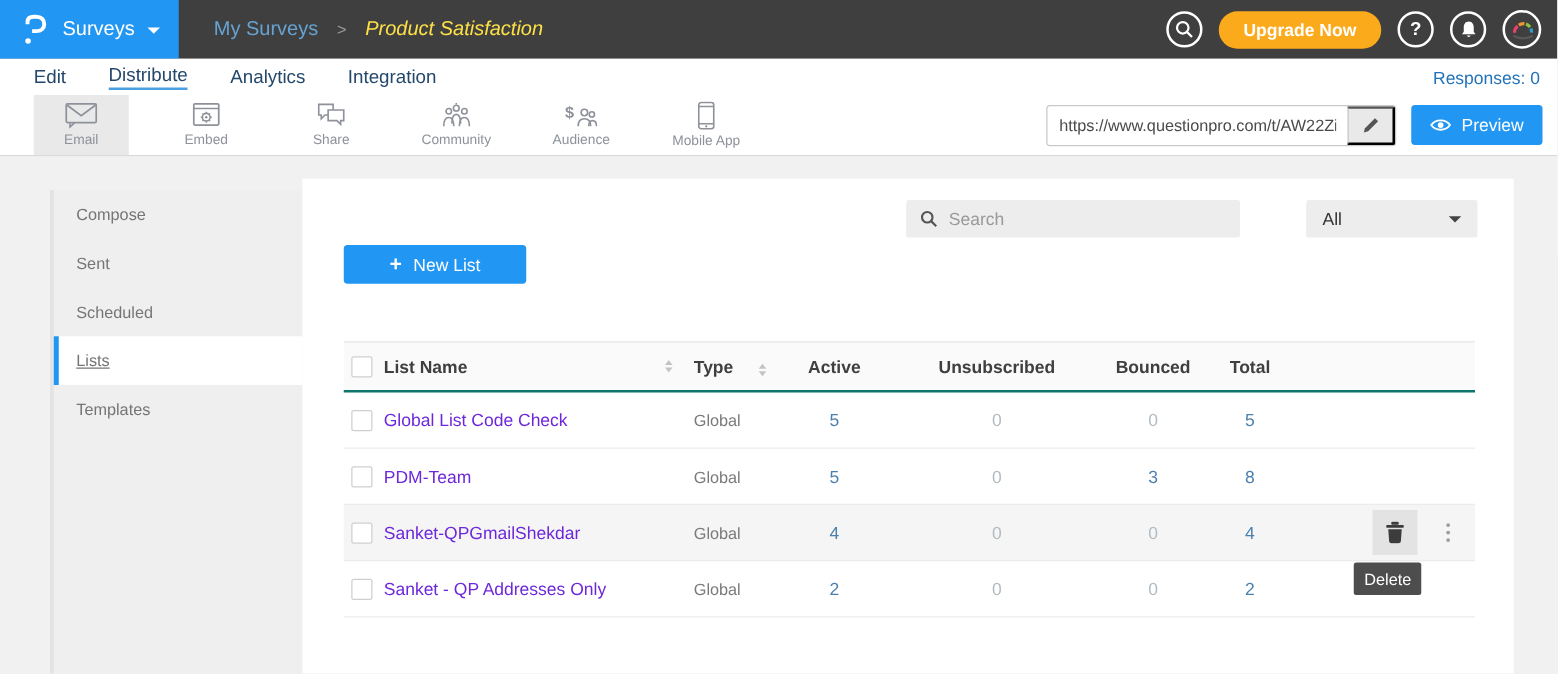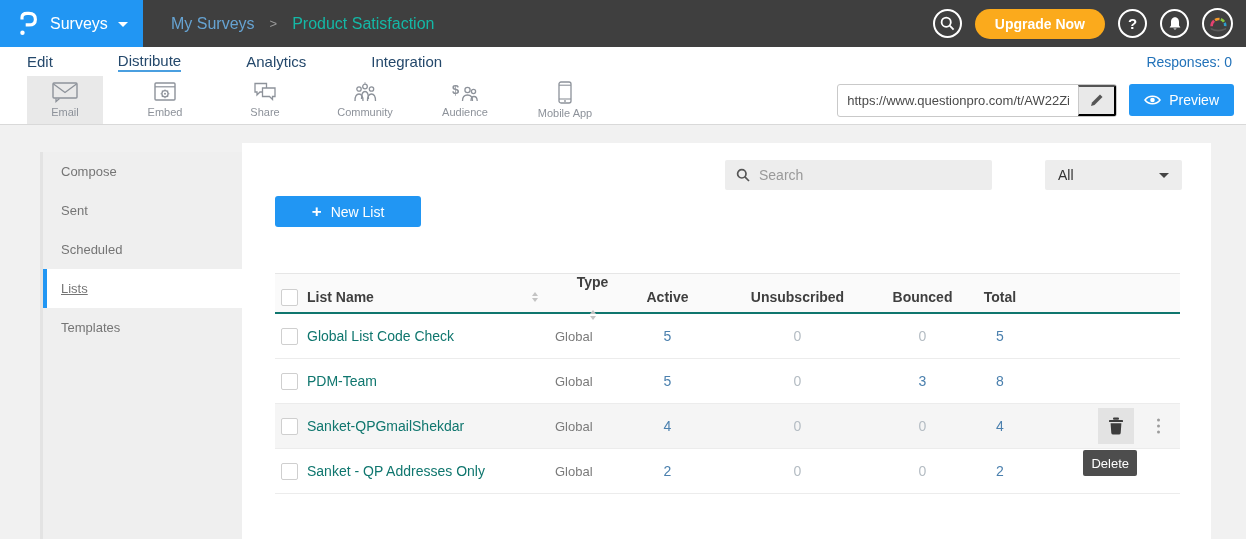--- a/index.html
+++ b/index.html
@@ -8,28 +8,28 @@
   #app { position:relative; width:1246px; height:539px; background:#f1f1f1; overflow:hidden; }
 
   
   .topbar { position:absolute; top:0; left:0; right:0; height:47px; background:#3f3f3f; display:flex; align-items:center; }
   .brand { width:143px; height:47px; background:#2196f3; display:flex; align-items:center; padding-left:16px; gap:10px; color:#fff; flex:none; cursor:pointer; }
   .brand-label { font-size:16px; }
   .caret-down { width:0; height:0; border-left:5px solid transparent; border-right:5px solid transparent; border-top:5px solid #fff; margin-top:2px; }
   .breadcrumb { display:flex; align-items:center; gap:15px; margin-left:28px; font-size:16px; }
   .bc-parent { color:#66a3d2; cursor:pointer; }
   .bc-sep { color:#9a9a9a; font-size:13px; }
-  .bc-current { color:#14b8a6; }
+  .bc-current { color:#fde047;font-style:italic; }
   .top-actions { margin-left:auto; display:flex; align-items:center; gap:13px; padding-right:13px; }
   .circle-btn { width:29px; height:29px; border:2px solid #fff; border-radius:50%; display:flex; align-items:center; justify-content:center; color:#fff; font-weight:bold; font-size:15px; background:transparent; cursor:pointer; flex:none; }
   .avatar-btn { width:31px; height:31px; border-width:2px; overflow:hidden; }
   .upgrade { height:30px; padding:0 20px; background:#fbaa1c; border:none; border-radius:15px; color:#fff; font-weight:bold; font-size:14px; cursor:pointer; }
 
   
-  .subnav { position:absolute; top:47px; left:0; right:0; height:29px; background:#fff; display:flex; align-items:center; padding:0 14px 0 27px;gap:31px; }
+  .subnav { position:absolute; top:47px; left:0; right:0; height:29px; background:#fff; display:flex; align-items:center; padding:0 14px 0 27px; }
   .subnav-item { font-size:15px; color:#24486b; margin-right:34px; cursor:pointer; padding-bottom:1px; }
   .subnav-item.active { border-bottom:2px solid #4a9fe0; }
   .responses { margin-left:auto; color:#2272b9; font-size:14px; }
 
   
   .toolbar { position:absolute; top:76px; left:0; right:0; height:49px; background:#fff; border-bottom:1px solid #d9d9d9; display:flex; align-items:stretch; padding-left:27px; }
   .channel { width:76px; margin-right:24px; display:flex; flex-direction:column; align-items:center; justify-content:center; gap:3px; color:#8d929a; font-size:11px; cursor:pointer; flex:none; }
   .channel.active { background:#e9e9e9; }
   .channel svg { color:#8d929a; }
   .toolbar-right { margin-left:auto; display:flex; align-items:center; gap:12px; padding-right:12px; }
@@ -56,27 +56,27 @@
   
   .listtable { position:absolute; left:33px; top:130px; width:905px; }
   .tgrid { display:grid; grid-template-columns:32px 233px 90px 75px 185px 65px 90px 1fr; align-items:center; }
   .thead { height:41px; background:#fafafa; border-top:1px solid #e6e6e6; border-bottom:2px solid #0f766e; font-size:14px; font-weight:bold; color:#3f3f3f; }
   .trow { height:45px; border-bottom:1px solid #ececec; font-size:14px; position:relative; }
   .trow.hovered { background:#f5f5f5; }
   .cb-cell { padding-left:6px; }
   .checkbox { display:block; width:17px; height:17px; border:1px solid #cfcfcf; border-radius:2px; background:#fff; cursor:pointer; }
   .th-name { display:flex; align-items:center; }
   .th-name .sort { margin-left:auto; margin-right:2px; }
-  .th-type { display:flex; align-items:center; padding-left:15px; gap:20px;flex-direction:column; }
+  .th-type { display:flex; align-items:flex-end; padding-left:15px; gap:20px; }
   .th-center { text-align:center; }
   .sort { display:inline-flex; flex-direction:column; gap:2px; cursor:pointer; }
   .sort i { display:block; width:0; height:0; border-left:3.5px solid transparent; border-right:3.5px solid transparent; }
   .sort .up { border-bottom:4px solid #c3c3c3; }
   .sort .down { border-top:4px solid #c3c3c3; }
-  .cell-name { color:#0f766e; cursor:pointer; }
+  .cell-name { color:#6d28d9; cursor:pointer; }
   .cell-type { padding-left:15px; color:#7a7a7a; font-size:13px; }
   .cell-num { text-align:center; color:#4b80ae; cursor:pointer; }
   .cell-num.zero { color:#b4bcc3; cursor:default; }
   .trash-btn { position:absolute; right:46px; top:4px; width:36px; height:36px; background:#e3e3e3; border:none; display:flex; align-items:center; justify-content:center; cursor:pointer; }
   .kebab { position:absolute; right:16px; top:50%; transform:translateY(-50%); display:flex; flex-direction:column; gap:3px; cursor:pointer; padding:4px; }
   .kebab i { width:3px; height:3px; border-radius:50%; background:#9c9c9c; }
   .tooltip { position:absolute; right:43px; top:46px; min-width:52px; height:26px; padding:0 8px; background:#4d4d4d; color:#fff; font-size:13px; display:flex; align-items:center; justify-content:center; border-radius:2px; z-index:5; }
 </style>
 </head>
 <body>

